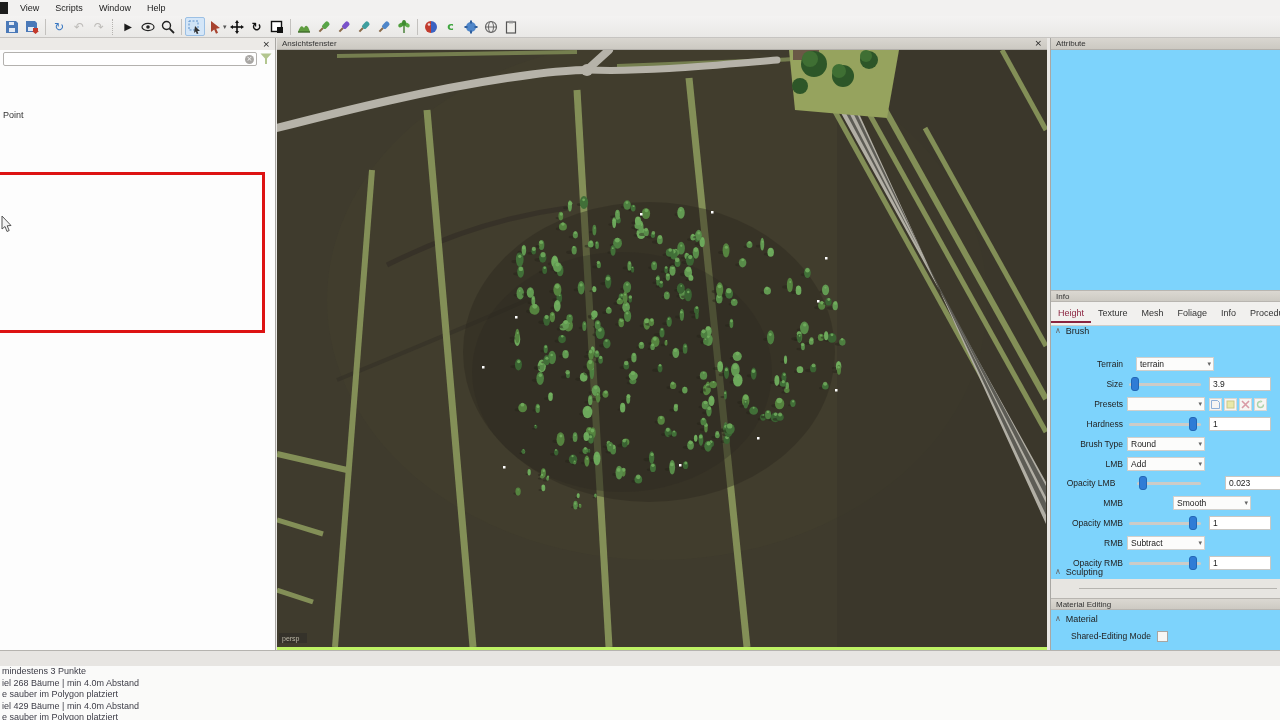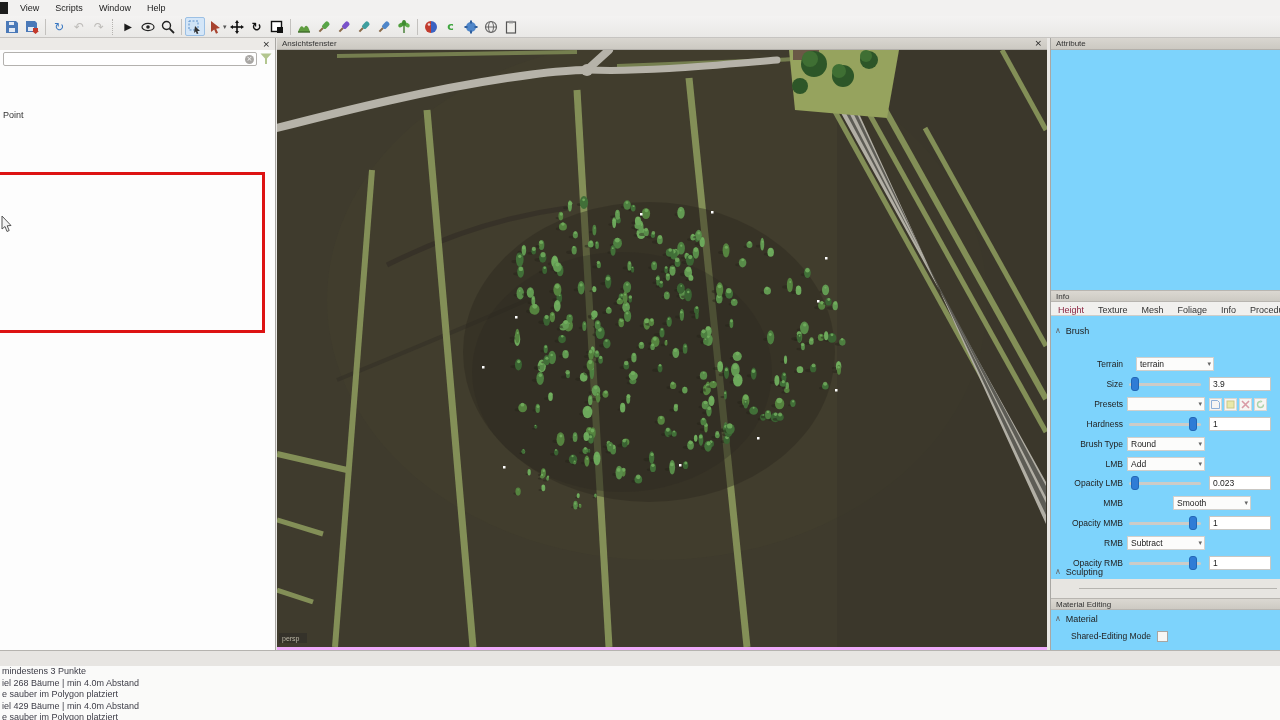--- a/index.html
+++ b/index.html
@@ -33,27 +33,27 @@
   .lp-head { height:12px; display:flex; align-items:center; padding:0 5px; background:#eceae7; }
   .search-row { display:flex; align-items:center; padding:2px 3px; gap:3px; }
   .search-box { flex:1; height:14px; border:1px solid #b3b1ae; border-radius:2px; background:#fff; display:flex; align-items:center; padding:0 2px 0 4px; }
   .search-input { flex:1; border:none; outline:none; font-size:8px; font-family:"Liberation Sans",sans-serif; background:transparent; }
   .clear-ico { width:9px; height:9px; border-radius:50%; background:#a9a7a4; color:#fff; font-size:7px; line-height:9px; text-align:center; font-family:"DejaVu Sans",sans-serif; }
   .tree-item { position:absolute; left:3px; top:72px; font-size:9px; color:#333; white-space:nowrap; }
   .red-annot { position:absolute; left:-5px; top:134px; width:270px; height:161px; border:3px solid #dd1212; pointer-events:none; }
   .mouse-cursor { position:absolute; left:1px; top:178px; }
 
   
-  .viewport { position:absolute; left:277px; top:38px; width:770px; height:612px; background:#f0abfc; }
+  .viewport { position:absolute; left:277px; top:38px; width:770px; height:612px; background:#bef264; }
   .vp-scene { position:absolute; left:0; top:12px; width:770px; height:597px; background:#3f3b2d; }
 
   
   .right-panel { position:absolute; left:1050px; top:38px; width:230px; height:612px; background:#7dd3fc; border-left:1px solid #a9a7a3; }
   .sec-bar { height:12px; background:linear-gradient(#dbd8d2,#cdcac3); border-top:1px solid #b8b5b0; border-bottom:1px solid #b8b5b0; font-size:8px; color:#333; display:flex; align-items:center; padding:0 5px; }
-  .tabs { position:absolute; left:0; top:264px; width:230px; height:14px; display:flex; align-items:flex-start; background:#f1f0ee; border-bottom:1px solid #cfcdc9; overflow:hidden; }
+  .tabs { position:absolute; left:0; top:264px; width:230px; height:24px; display:flex; align-items:center; background:#f1f0ee; border-bottom:1px solid #cfcdc9; overflow:hidden; }
   .tab { font-size:9px; color:#333; padding:3px 7px 3px 7px; white-space:nowrap; border-bottom:2px solid transparent; }
   .tab.active { color:#8b2440; border-bottom-color:#8b2440; }
   .collapse-hd { display:flex; align-items:center; gap:5px; font-size:9px; color:#222; padding:0 4px; height:15px; }
   .cglyph { font-family:"DejaVu Sans",sans-serif; font-size:8px; color:#666; }
   .form { position:absolute; left:0; width:230px; }
   .frow { position:absolute; left:0; width:230px; height:20px; display:flex; align-items:center; }
   .flabel { width:76px; text-align:right; font-size:8.5px; color:#222; padding-right:4px; }
   .fctrl { width:78px; position:relative; }
   .combo { height:14px; border:1px solid #d2d0cc; background:#fcfcfb; display:flex; align-items:center; font-size:8.5px; color:#222; padding:0 2px 0 3px; }
   .combo .cv { flex:1; white-space:nowrap; overflow:hidden; }
@@ -1235,21 +1235,21 @@
       </div>
       <div class="frow" style="top:404px;">
         <div class="flabel">LMB</div>
         <div class="fctrl">
             <div class="combo">
               <span class="cv">Add</span>
               <span class="dd">▾</span>
             </div>
           </div>
       </div>
-      <div class="frow" style="top:423px;">
+      <div class="frow" style="top:423px;gap:16px;">
         <div class="flabel">Opacity LMB</div>
         <div class="fctrl">
             <div class="slider">
               <div class="track"></div>
               <div class="thumb" style="left:4px;"></div>
             </div>
           </div>
         <div class="fval">0.023</div>
       </div>
       <div class="frow" style="top:443px;gap:46px;">

